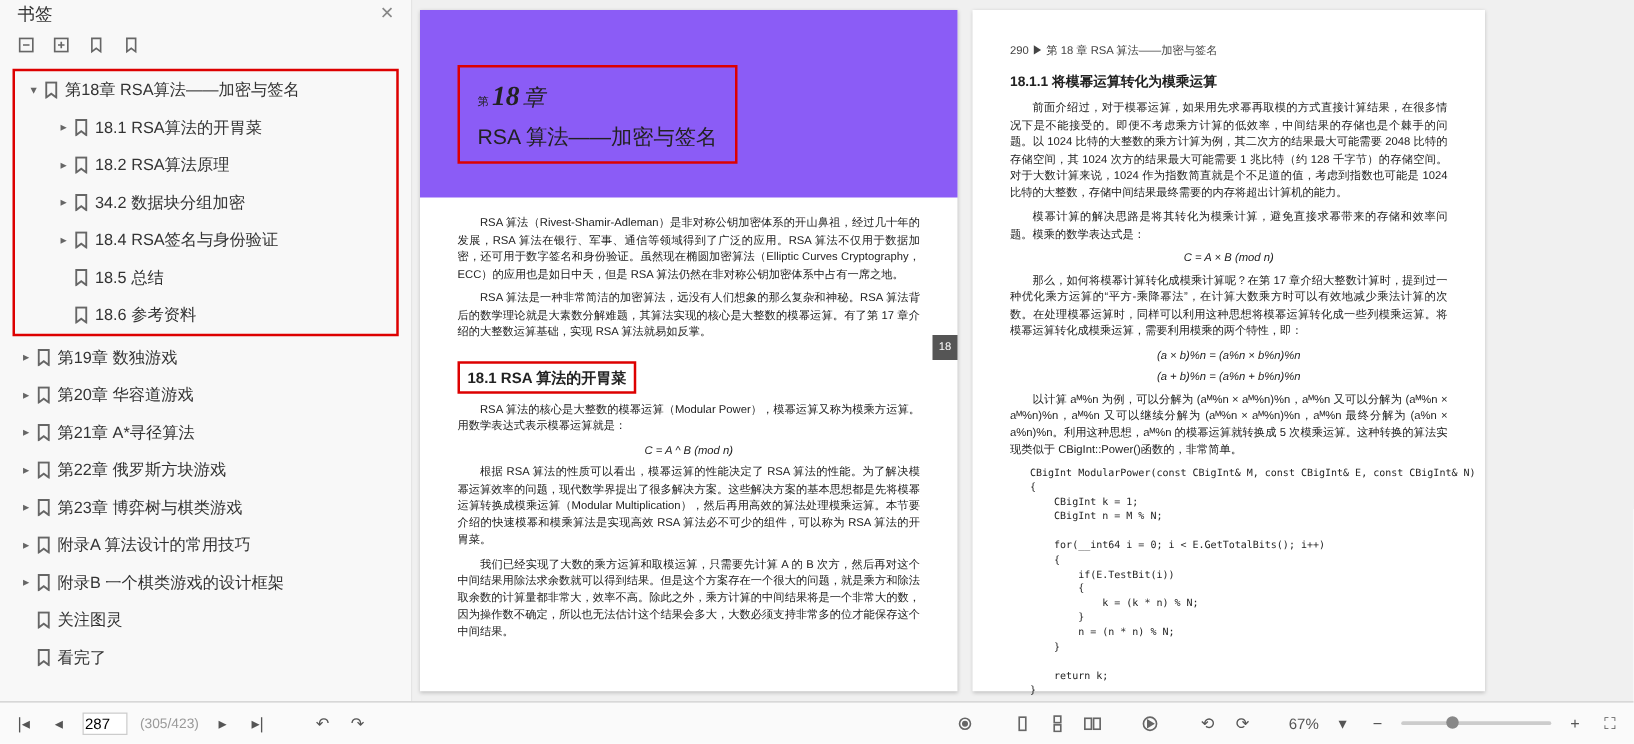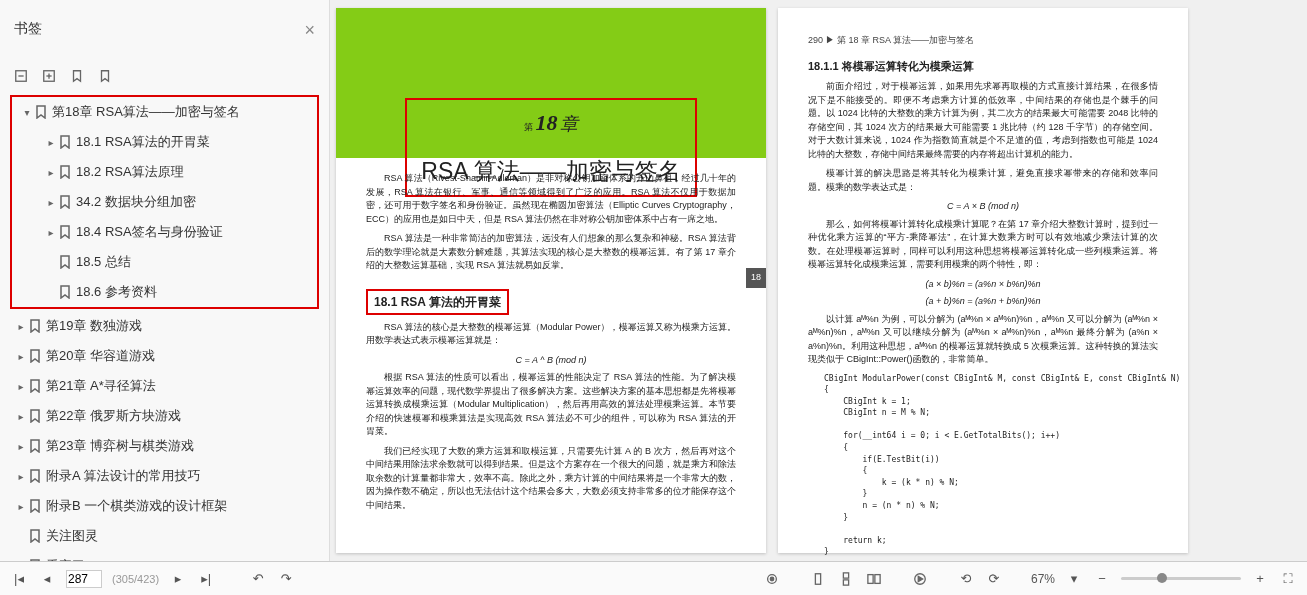--- a/index.html
+++ b/index.html
@@ -1,37 +1,37 @@
 <!DOCTYPE html>
 <html><head>
 <meta charset="utf-8">
 <style>
 *{box-sizing:border-box;margin:0;padding:0;font-family:"Microsoft YaHei",Arial,sans-serif}
 body{width:1307px;height:595px;display:flex;flex-direction:column;background:#fff;overflow:hidden}
 .main{flex:1;display:flex;overflow:hidden}
 .sidebar{width:330px;border-right:1px solid #ddd;display:flex;flex-direction:column;background:#f8f8f8}
-.sb-head{display:flex;align-items:flex-start;justify-content:space-between;padding:20px 14px;font-size:14px;color:#333}
+.sb-head{display:flex;align-items:flex-end;justify-content:space-between;padding:0 14px;font-size:14px;color:#333}
 .sb-close{cursor:pointer;font-size:18px;color:#888}
 .sb-tools{display:flex;gap:14px;padding:6px 14px 10px;color:#666;font-size:14px}
 .sb-tools span{cursor:pointer}
 .tree{flex:1;overflow:auto;padding:0 6px}
 .node{display:flex;align-items:center;padding:6px 4px;font-size:13px;color:#333;cursor:pointer}
 .ex{width:14px;display:inline-block;font-size:10px;color:#666;text-align:center}
 .bk{width:14px;margin-right:4px;color:#888;font-size:11px}
 .d1{padding-left:8px}
 .d2{padding-left:32px}
 .redbox{border:2px solid #d00;margin:2px 4px}
 .content{flex:1;display:flex;background:#f0f0f0;overflow:hidden;position:relative}
 .page{background:#fff;margin:8px 6px;box-shadow:0 1px 3px rgba(0,0,0,.2);font-size:9px;line-height:1.5;color:#222;position:relative}
 .p1{width:430px;padding:32px 30px}
-.p1top{background:#84cc16;margin:-32px -30px 14px;height:150px;padding:90px 30px 0;text-align:center}
+.p1top{background:#8b5cf6;margin:-32px -30px 14px;height:150px;padding:44px 30px 0;text-align:left}
 .p1title{display:inline-block;border:2px solid #d00;padding:6px 14px}
 .ch-num{font-size:18px;font-style:italic;font-family:Georgia,serif}
 .ch-nm{font-size:22px;font-style:italic;font-family:Georgia,serif;font-weight:bold}
-.ch-title{font-size:23px;margin-top:15px}
+.ch-title{font-size:17px;margin-top:4px}
 .para{text-indent:2em;margin-bottom:6px;text-align:justify}
 .sec-h{font-weight:bold;font-size:12px;margin:10px 0 6px;display:inline-block;border:2px solid #d00;padding:2px 6px}
 .formula{text-align:center;font-style:italic;margin:4px 0;font-family:Liberation Sans, sans-serif}
 .tab18{position:absolute;right:0;top:260px;background:#555;color:#fff;font-size:9px;padding:3px 5px}
 .p2{width:410px;padding:26px 30px}
 .pghead{font-size:9px;color:#444;margin-bottom:10px}
 .sub-h{font-weight:bold;font-size:11px;margin:8px 0 6px}
 .code{font-family:Consolas,monospace;font-size:8px;white-space:pre;line-height:1.45;margin:4px 0 4px 2em}
 .toolbar{height:34px;border-top:1px solid #ccc;display:flex;align-items:center;padding:0 10px;background:#fafafa;font-size:13px;color:#555}
 .tb-l{display:flex;align-items:center;gap:10px}

